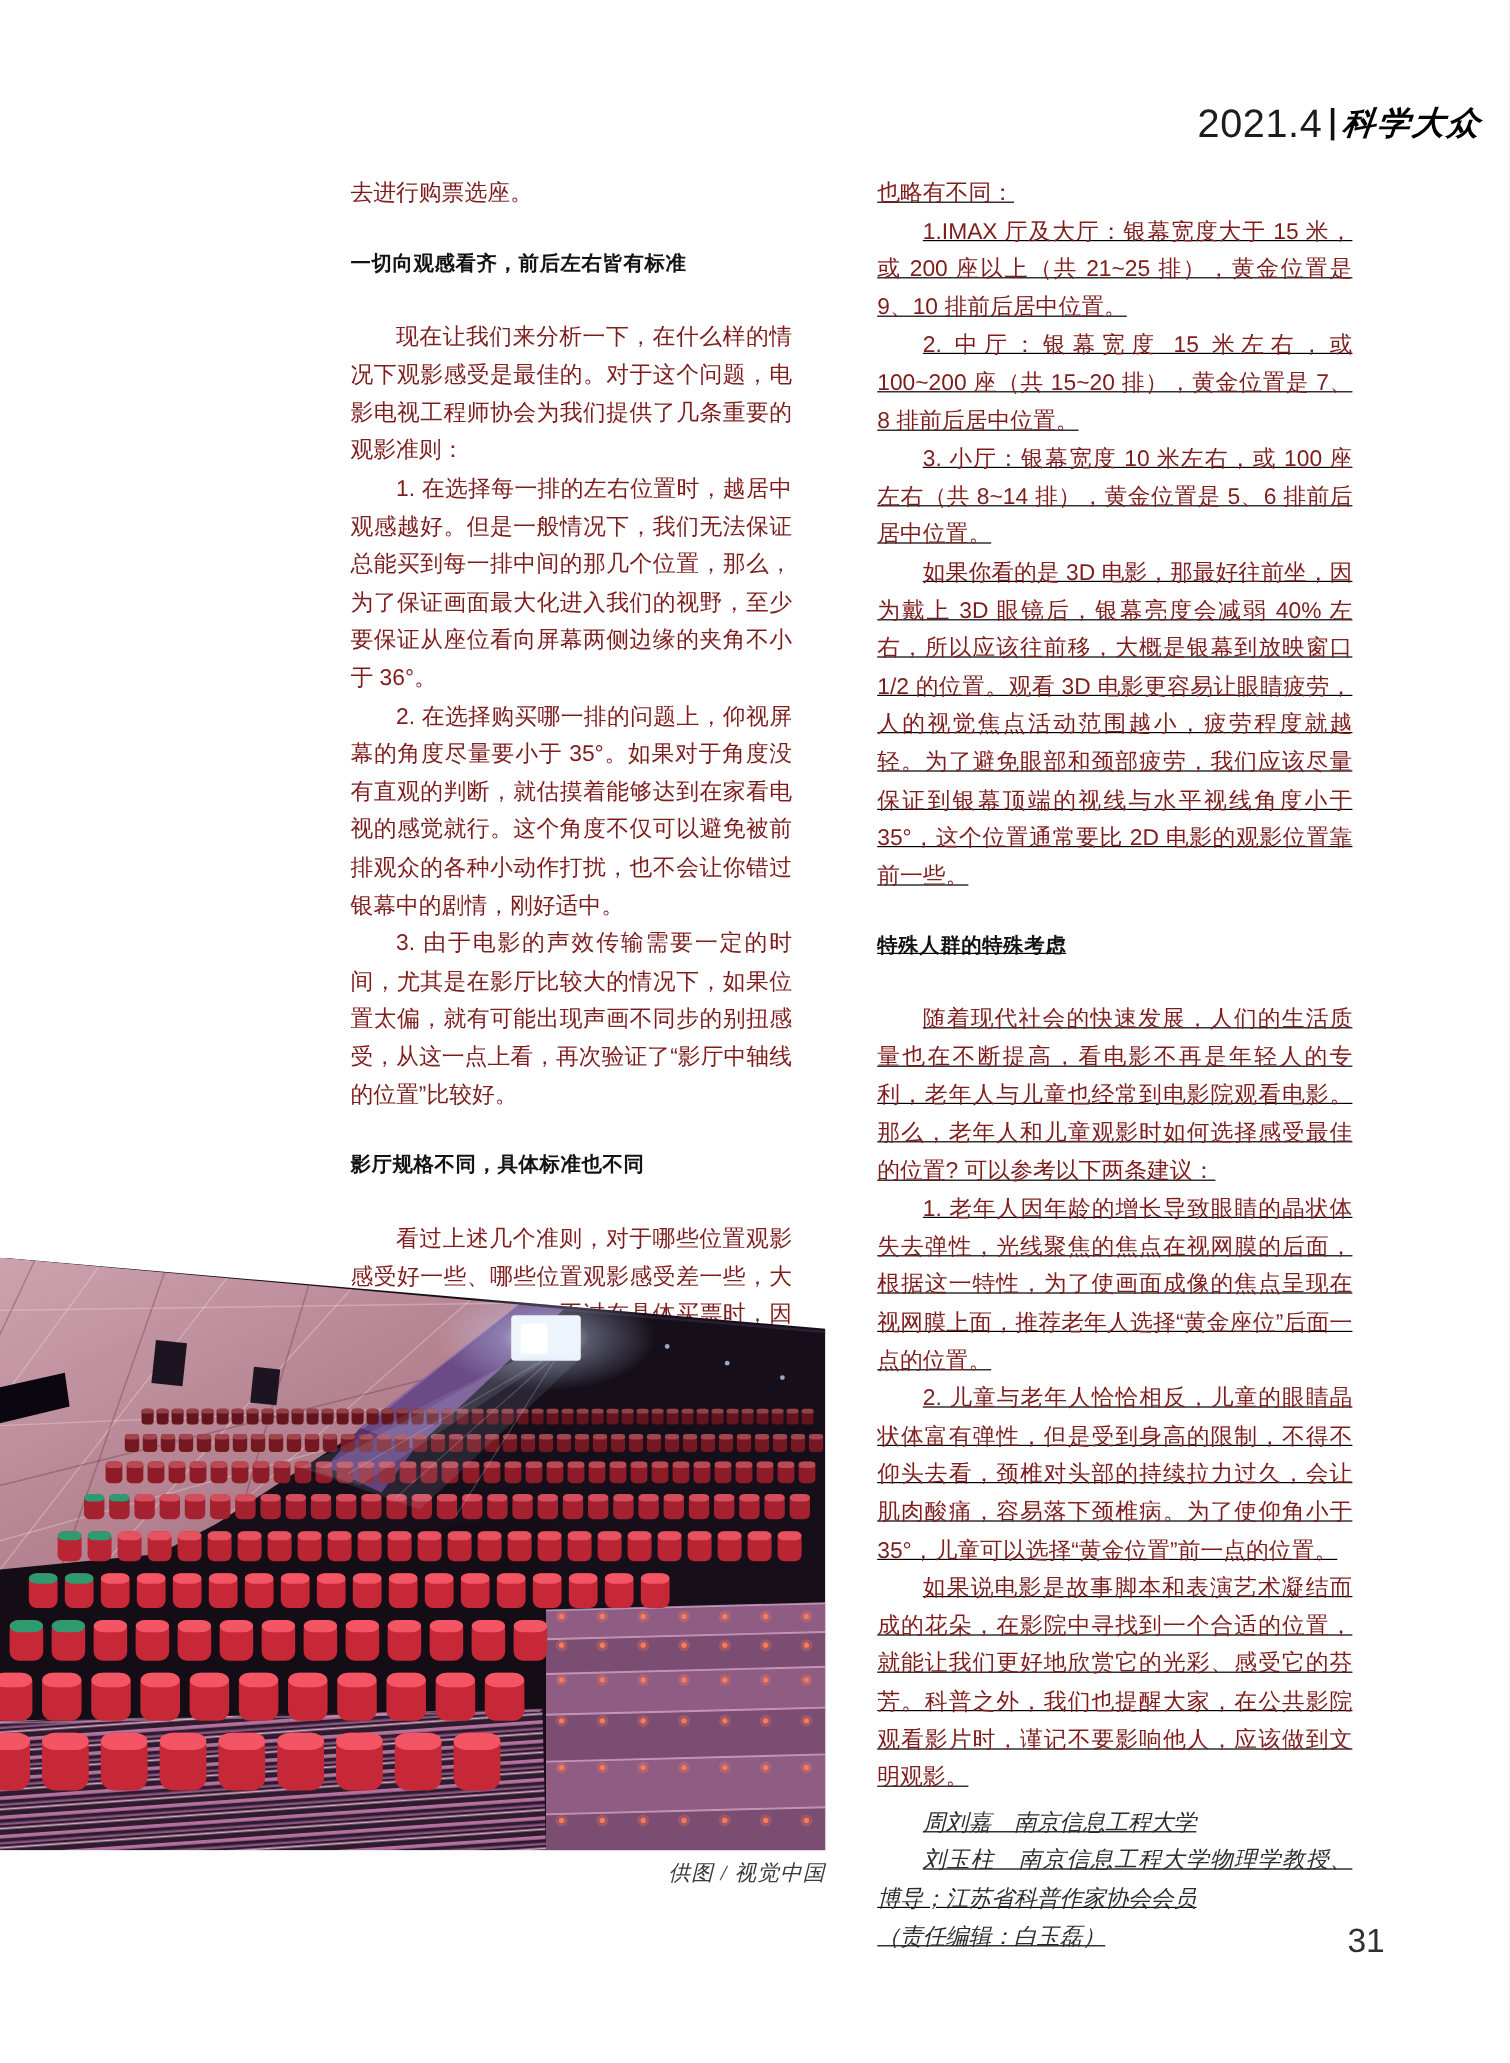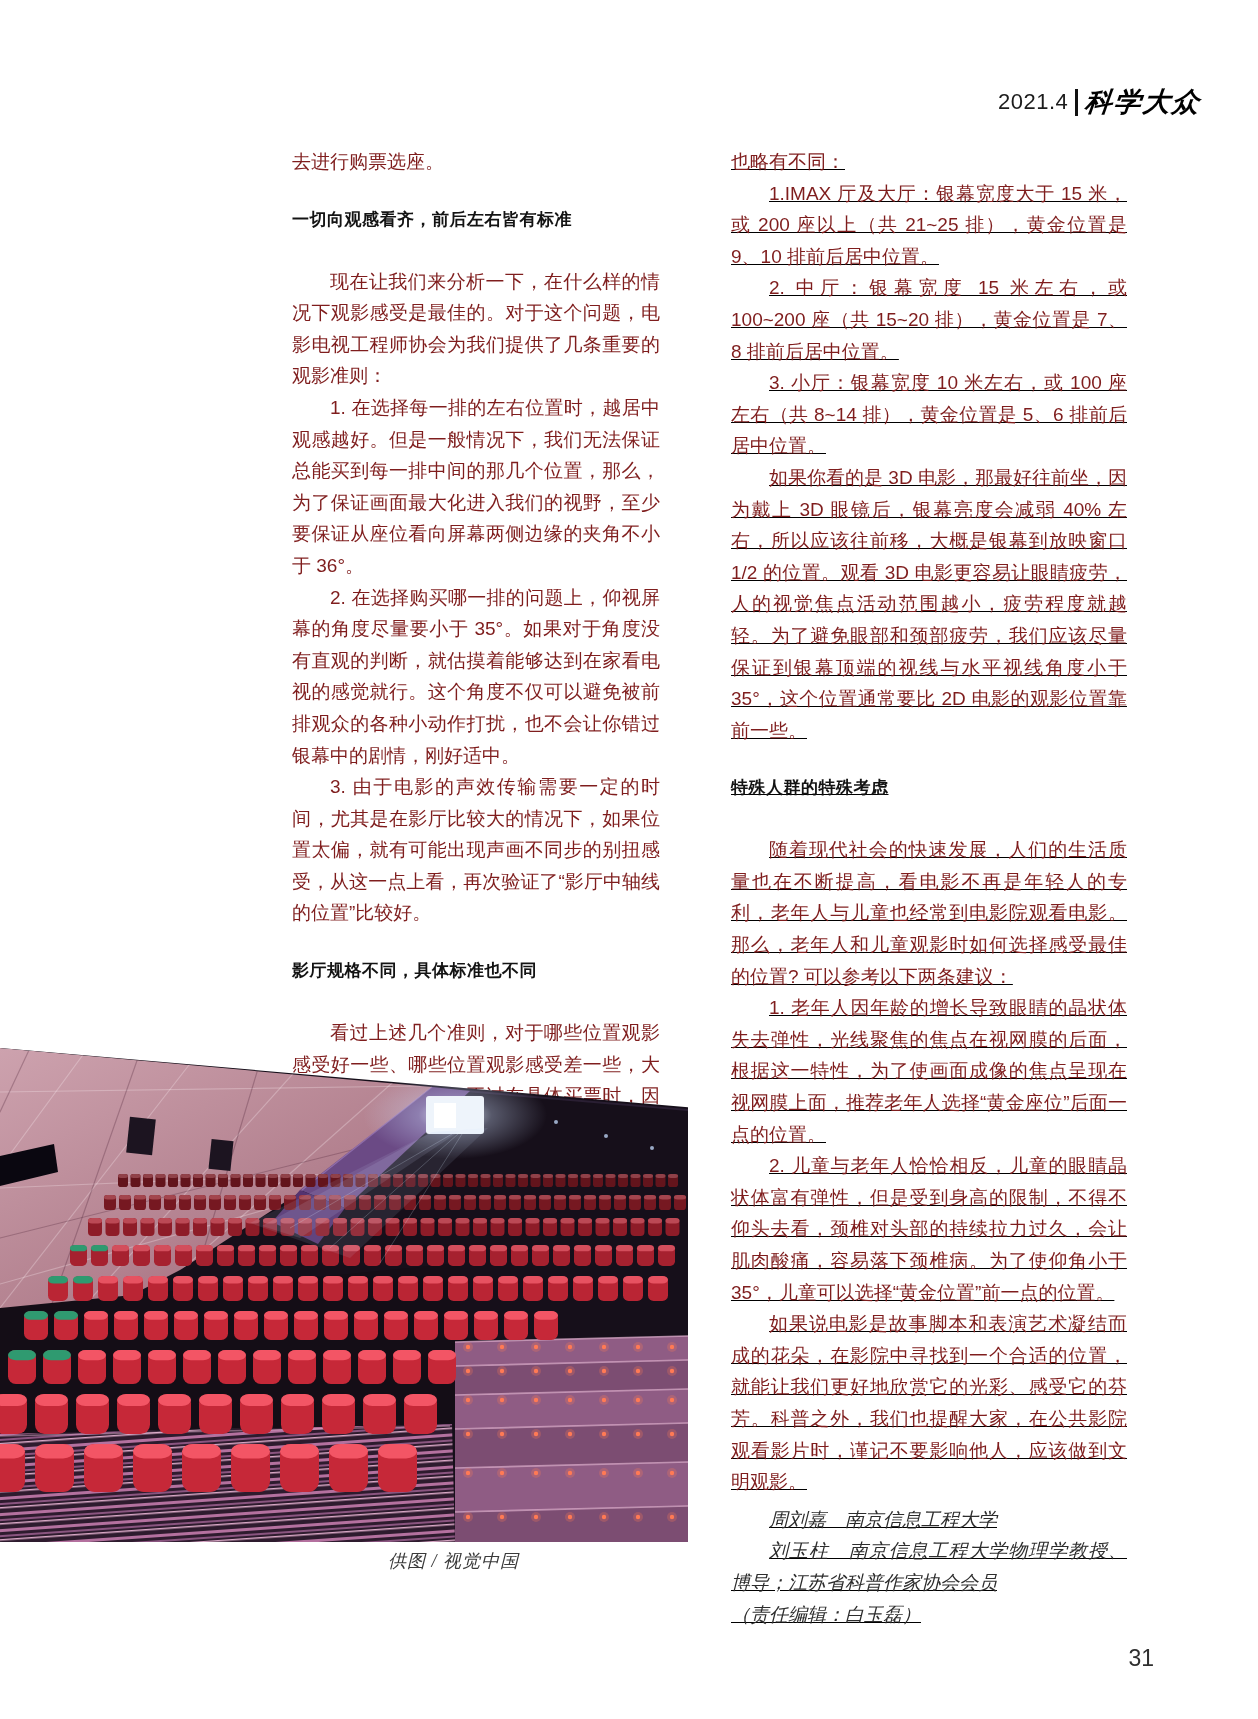--- a/index.html
+++ b/index.html
@@ -1,20 +1,20 @@
 <!DOCTYPE html>
 <html><head>
 <meta charset="utf-8">
 <style>
   html,body{margin:0;padding:0;background:#e8e8e8;}
   .page{position:relative;width:1258px;height:1719px;background:#ffffff;overflow:hidden;
         font-family:"Liberation Sans",sans-serif;}
   
   .hdr{position:absolute;top:84px;left:998px;display:flex;align-items:center;gap:7px;}
-  .hdr .issue{font-size:22px;color:#1c1c1c;letter-spacing:0.5px;}
+  .hdr .issue{font-size:33px;color:#1c1c1c;letter-spacing:0.5px;}
   .hdr .div{width:3px;height:27px;background:#111;}
   .hdr .logo{font-family:"DejaVu Serif",serif;font-weight:bold;font-style:italic;
              font-size:27px;color:#000;letter-spacing:2px;transform:skewX(-6deg);}
   
   .col{position:absolute;top:146px;}
   .col-left{left:292px;width:368px;}
   .col-right{left:731px;width:396px;text-decoration:underline;}
   p.body{margin:0;font-size:19px;line-height:31.6px;color:#7f1d1d;
          text-align:justify;text-justify:inter-character;}
   p.ind{text-indent:2em;}
@@ -22,25 +22,25 @@
          font-weight:700;letter-spacing:0.5px;}
   .credits{margin-top:6px;}
   .credits p{margin:0;font-family:"Liberation Serif",serif;font-style:italic;
              font-size:19px;line-height:31.6px;color:#2d2d2d;text-align:justify;}
   .credits p.ind{text-indent:2em;}
   .credits p.editor{text-align:left;margin-top:0;}
   
   .photo{position:absolute;left:0;top:1048px;width:688px;height:494px;margin:0;
          clip-path:polygon(0 0,100% 12%,100% 100%,0 100%);}
   .photo svg{display:block;}
-  .caption{position:absolute;left:388px;top:1549px;width:300px;text-align:left;
+  .caption{position:absolute;left:388px;top:1549px;width:300px;text-align:right;
            font-family:"Liberation Serif",serif;font-style:italic;font-size:18px;
            color:#3a3a3a;letter-spacing:1px;}
   .pageno{position:absolute;left:1098px;top:1602px;width:56px;text-align:right;
-          font-size:23px;color:#2f2f2f;margin-top:43px;}
+          font-size:28px;color:#2f2f2f;}
 </style>
 </head>
 <body>
 
 <div class="page">
 
   <div class="hdr">
     <span class="issue">2021.4</span>
     <span class="div"></span>
     <span class="logo">科学大众</span>

